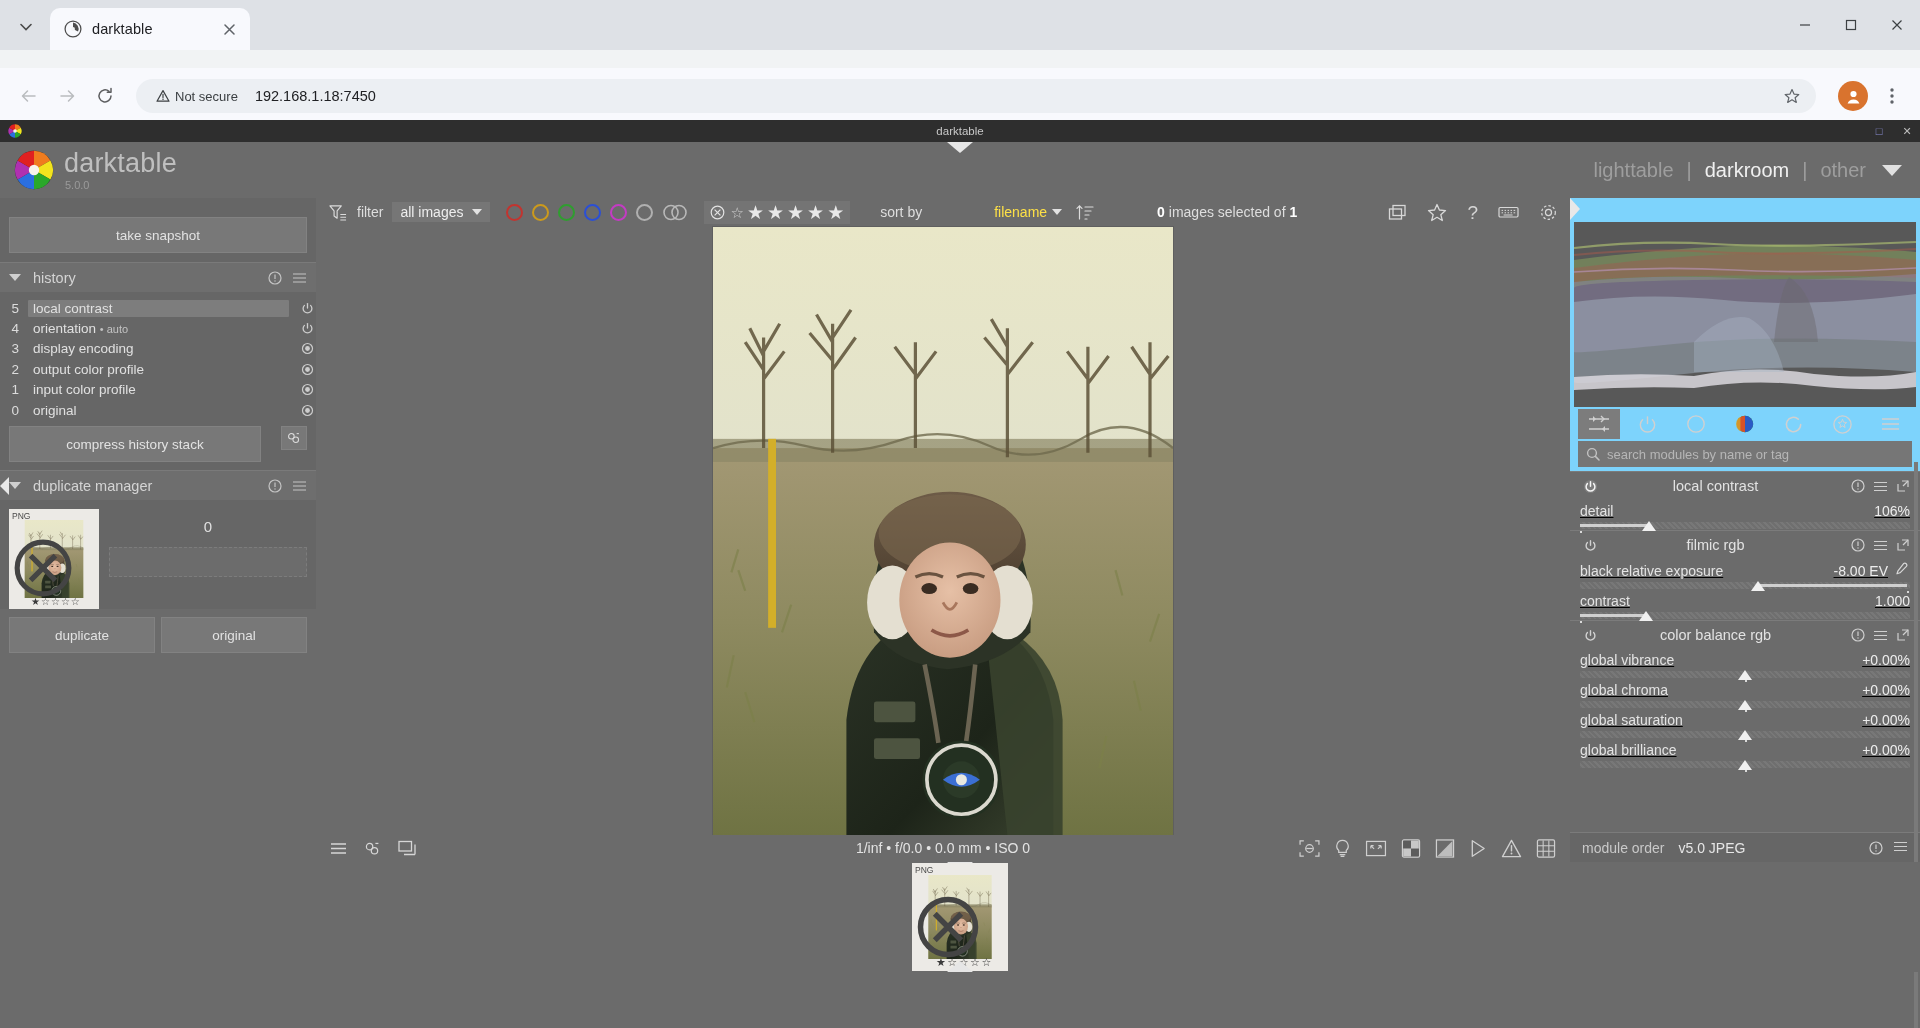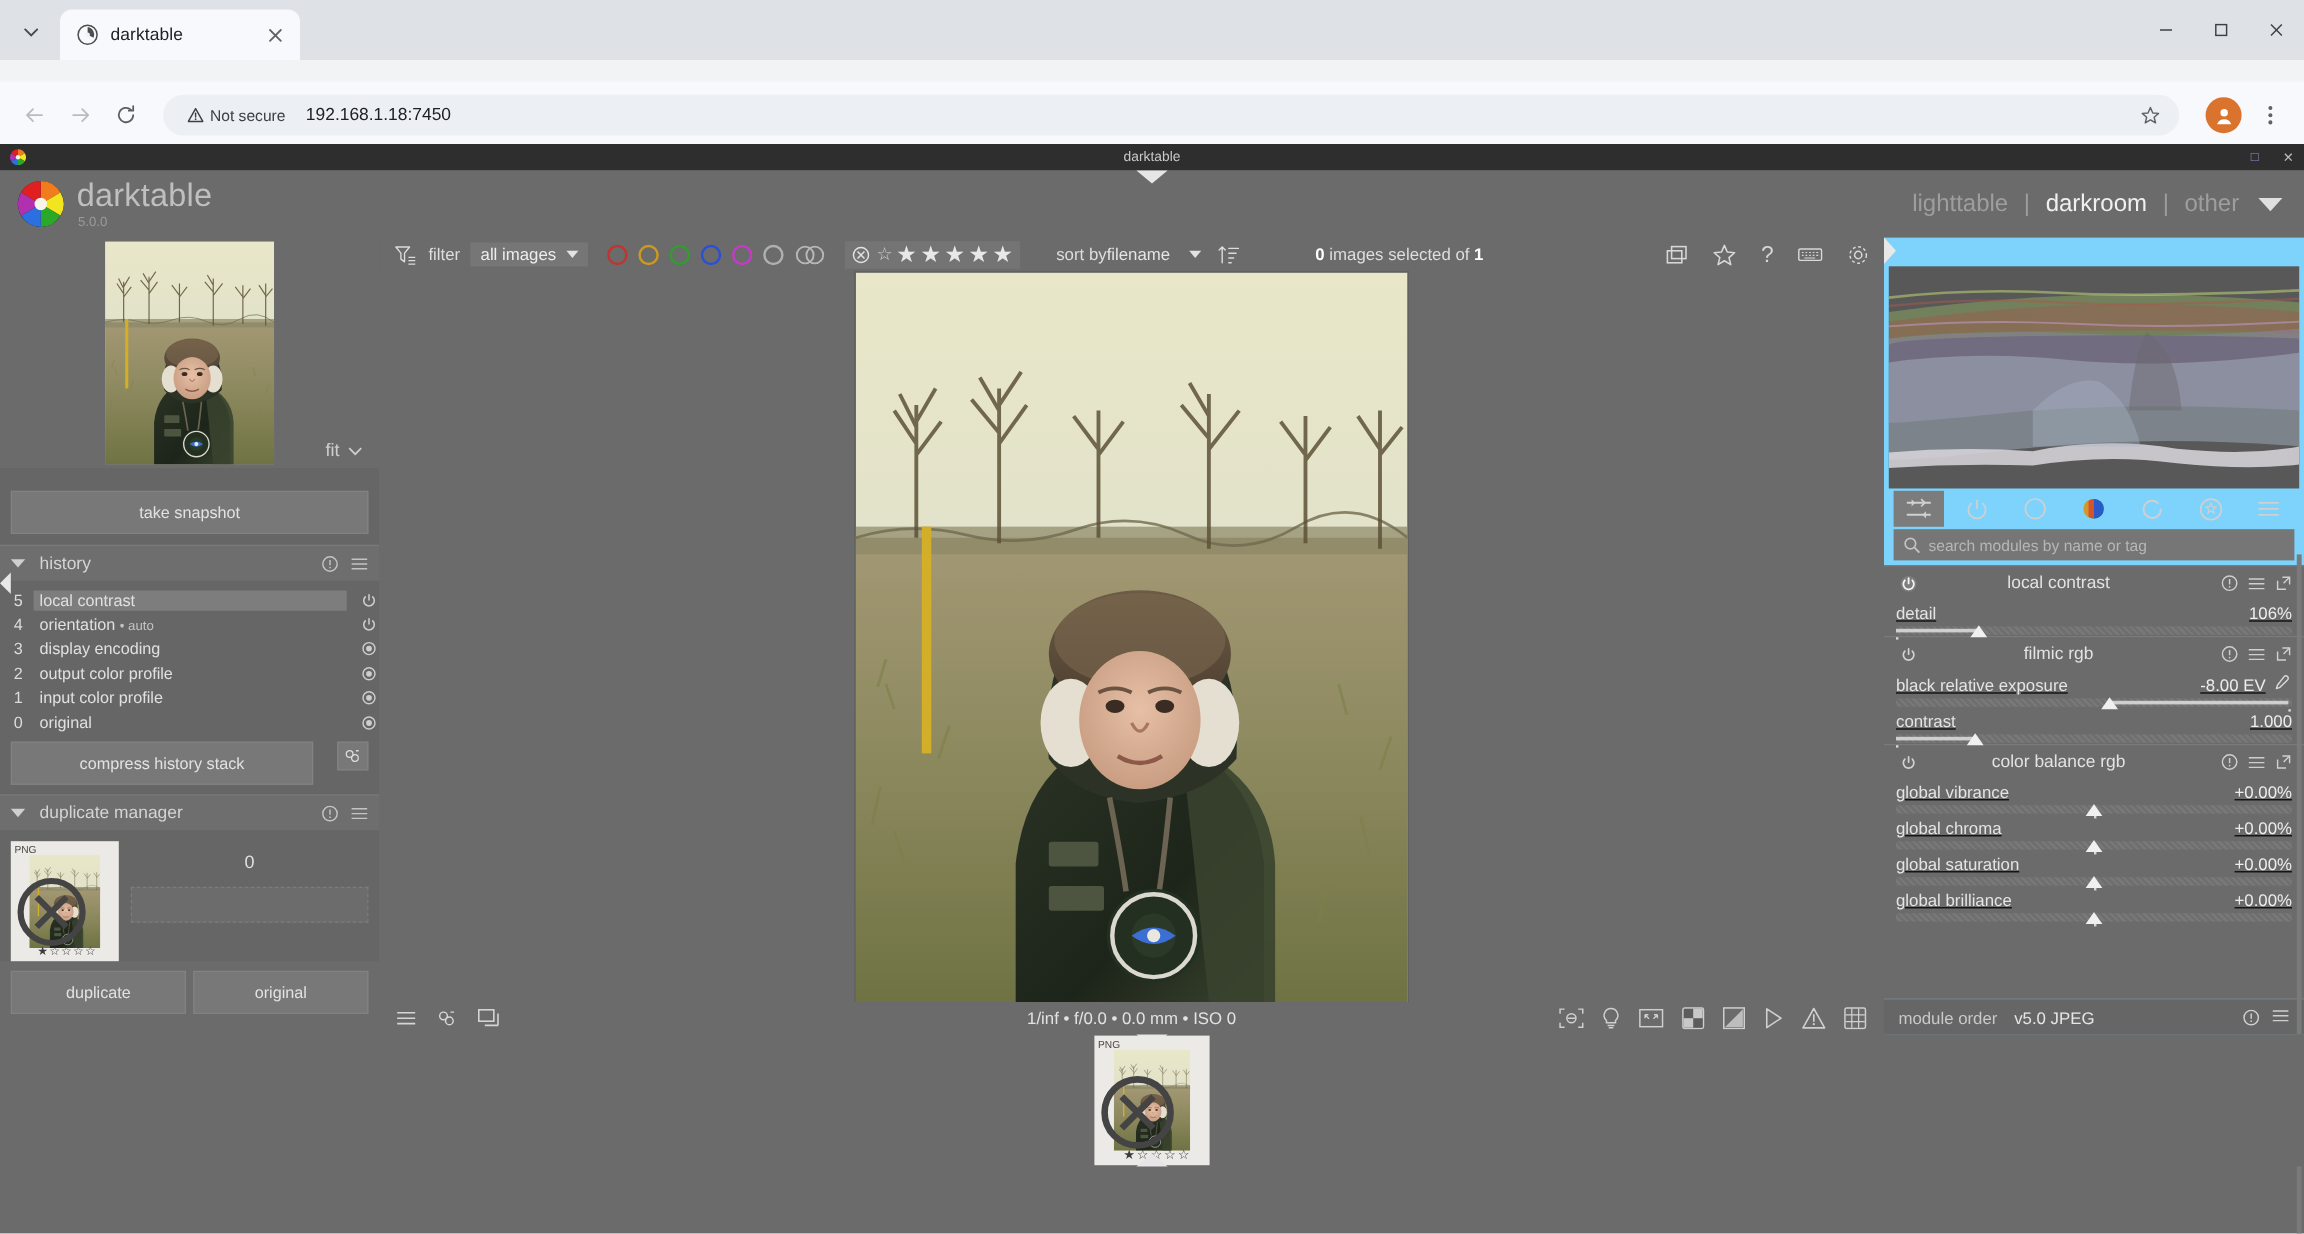--- a/index.html
+++ b/index.html
@@ -147,22 +147,22 @@
     padding: 2px 8px; font-size: 14px; color: #ededed; }
   .caret-small { width: 0; height: 0; border-left: 5px solid transparent;
     border-right: 5px solid transparent; border-top: 6px solid #e2e2e2; }
   #color-labels { display: flex; align-items: center; gap: 9px; margin-left: 16px; }
   .clabel { width: 17px; height: 17px; border-radius: 50%; border: 2px solid; }
   #rating-group { display: flex; align-items: center; gap: 3px; margin-left: 16px;
     background: #747474; padding: 2px 6px; }
   .star { font-size: 19px; color: #e8e8e8; line-height: 1; }
   .star.outline { color: #cfcfcf; }
   #sortby-label { margin-left: 30px; }
-  #sort-combo { display: flex; align-items: center; gap: 16px; 
-    font-size: 14px; color: #e5e5e5; }
+  #sort-combo { display: flex; align-items: center; gap: 5px; margin-left: 72px;
+    font-size: 14px; color: #fde047; }
   #sort-dir { margin-left: 14px; display: flex; color: #dcdcdc; }
   #selected-info { margin-left: 62px; font-size: 14px; color: #dedede; }
   #selected-info b { color: #fff; font-weight: bold; }
   #filter-right { margin-left: auto; display: flex; align-items: center; gap: 20px;
     color: #d8d8d8; }
 
   #canvas-area { flex: 1; background: #6b6b6b; display: flex; align-items: center;
     justify-content: center; position: relative; }
   #main-image { width: 460px; height: 608px; display: block; box-shadow: 0 0 0 1px #5f5f5f; }
   #canvas-bottom { height: 36px; background: #6b6b6b; display: flex; align-items: center;
@@ -457,31 +457,20 @@
       <span class="view-item">other</span>
     </div>
     <div id="view-caret"></div>
   </div>
 
   <div id="dt-body">
 
     <div id="left-panel">
       <div id="left-handle2"></div>
 
-      <div id="nav-thumb-wrap">
-        <svg id="nav-thumb" viewBox="0 0 200 264">
-            <use href="#photo"></use>
-          </svg>
-        <div id="nav-zoom">
-          <span>fit</span>
-          <svg width="12" height="8" viewBox="0 0 12 8">
-              <path d="M1 1.5 L6 6.5 L11 1.5" stroke="#cfcfcf" stroke-width="1.4" fill="none"></path>
-            </svg>
-        </div>
-      </div>
 
       <div class="panel-body" id="snapshot-body">
         <div class="dt-btn">take snapshot</div>
       </div>
 
       <div class="panel-header">
         <span class="panel-caret"></span>
         <span class="panel-title">history</span>
         <span class="hdr-icon">
           <svg width="14" height="14" viewBox="0 0 14 14">

